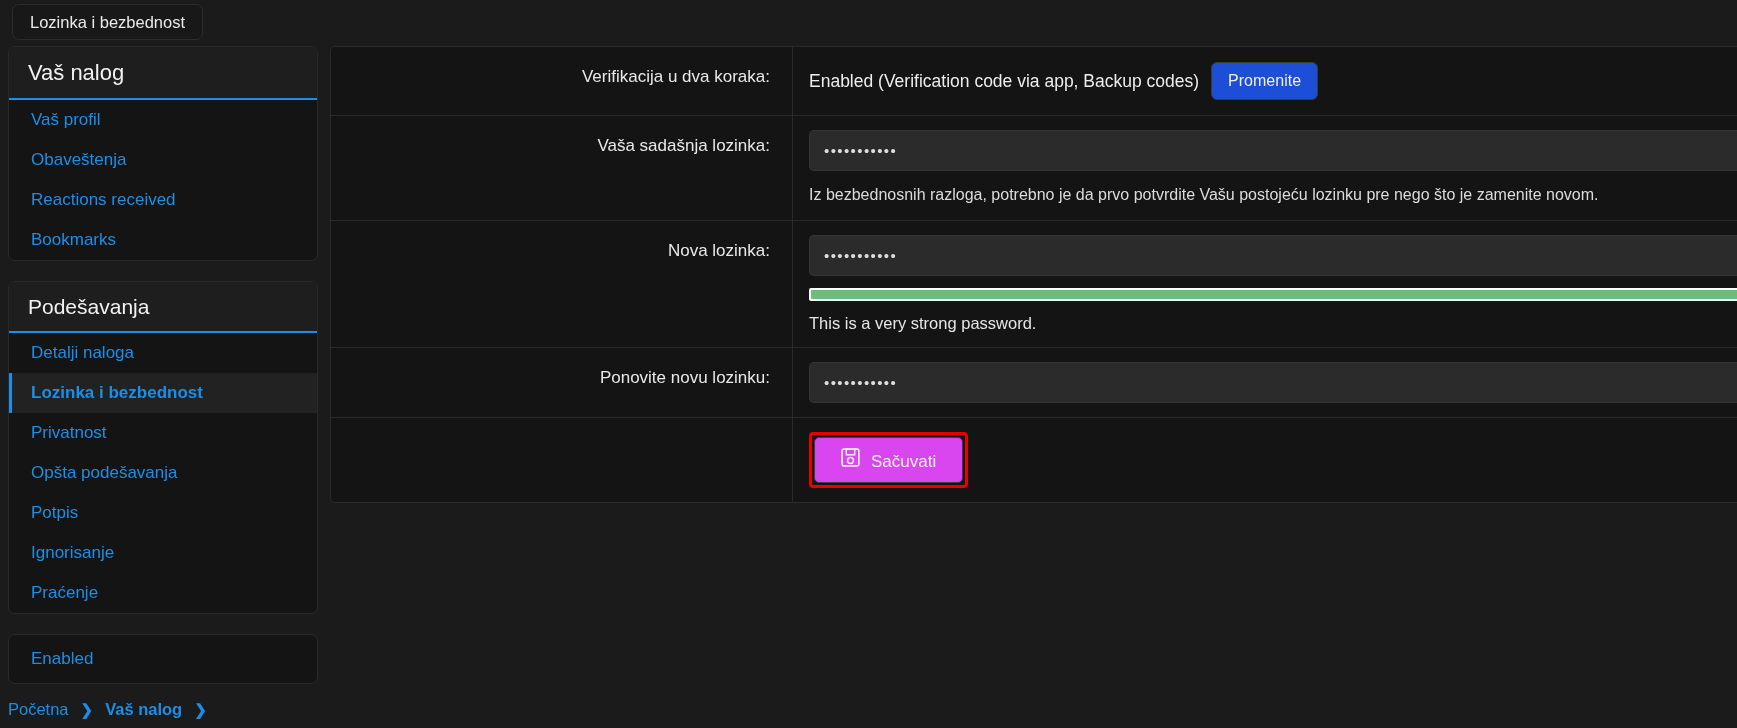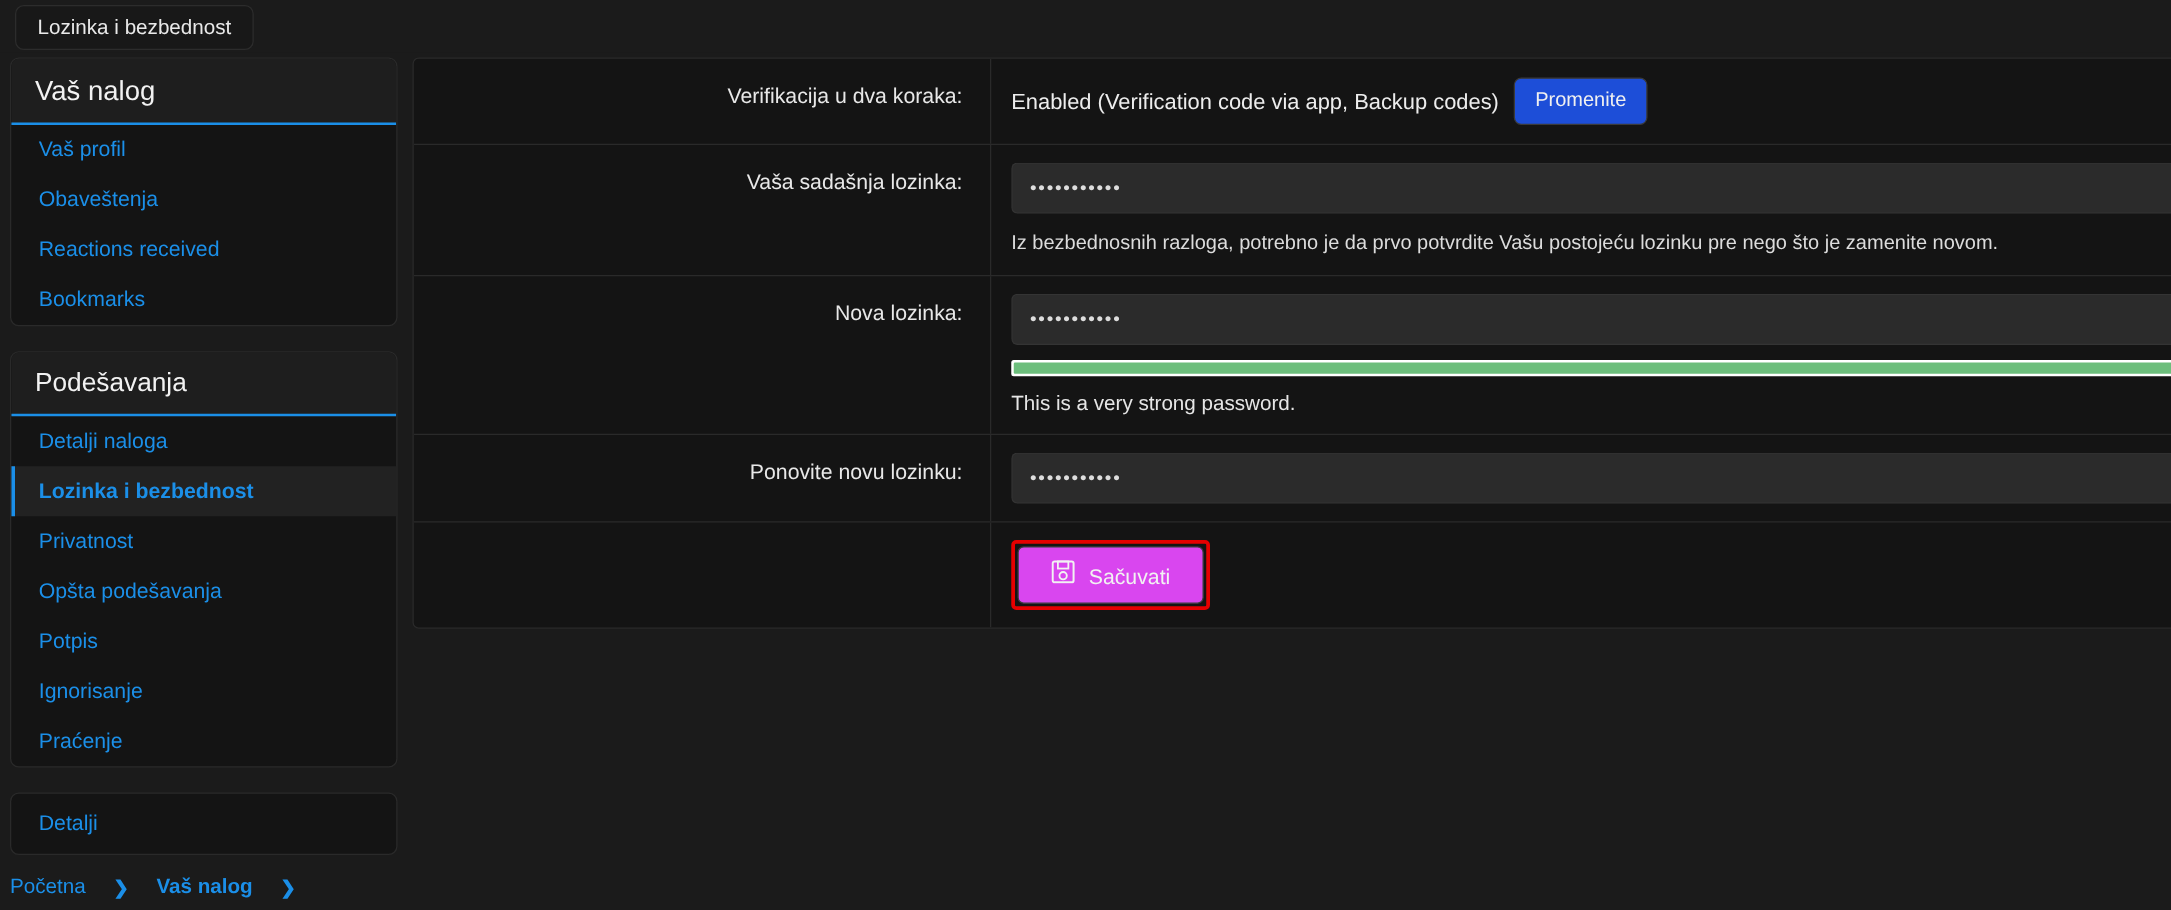--- a/index.html
+++ b/index.html
@@ -65,21 +65,21 @@
   .nav-item.active {
     background: #222222;
     font-weight: bold;
     border-left: 3px solid #1b8fe8;
   }
   .panel.logout .nav-item { padding-top: 14px; padding-bottom: 14px; }
 
   
   .breadcrumb {
     position: absolute; left: 8px; top: 700px;
-    display: flex; align-items: center; gap: 22px;
+    display: flex; align-items: center; gap: 12px;
     font-size: 16.5px;
   }
   .breadcrumb a { color: #1b8fe8; text-decoration: none; }
   .breadcrumb a.current { font-weight: bold; }
   .crumb-sep { color: #1b8fe8; font-weight: bold; font-size: 15px; }
 
   
   .main {
     position: absolute; left: 330px; top: 46px;
     width: 1566px;
@@ -223,21 +223,21 @@
     <a class="nav-item" href="#">Detalji naloga</a>
     <a class="nav-item active" href="#">Lozinka i bezbednost</a>
     <a class="nav-item" href="#">Privatnost</a>
     <a class="nav-item" href="#">Opšta podešavanja</a>
     <a class="nav-item" href="#">Potpis</a>
     <a class="nav-item" href="#">Ignorisanje</a>
     <a class="nav-item" href="#">Praćenje</a>
   </div>
 
   <div class="panel logout">
-    <a class="nav-item" href="#">Detalji</a>
+    <a class="nav-item" href="#">Enabled</a>
   </div>
 
 </div>
 
 <div class="breadcrumb">
   <a href="#">Početna</a>
   <span class="crumb-sep">❯</span>
   <a href="#" class="current">Vaš nalog</a>
   <span class="crumb-sep">❯</span>
 </div>

